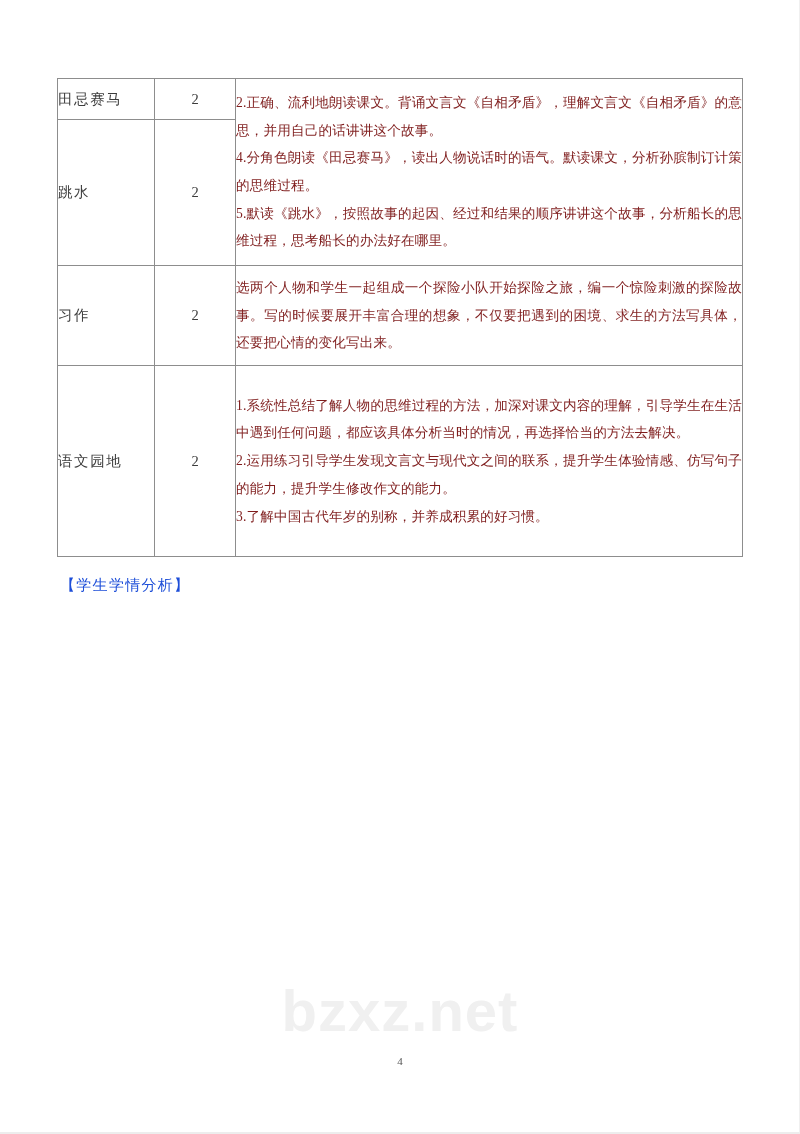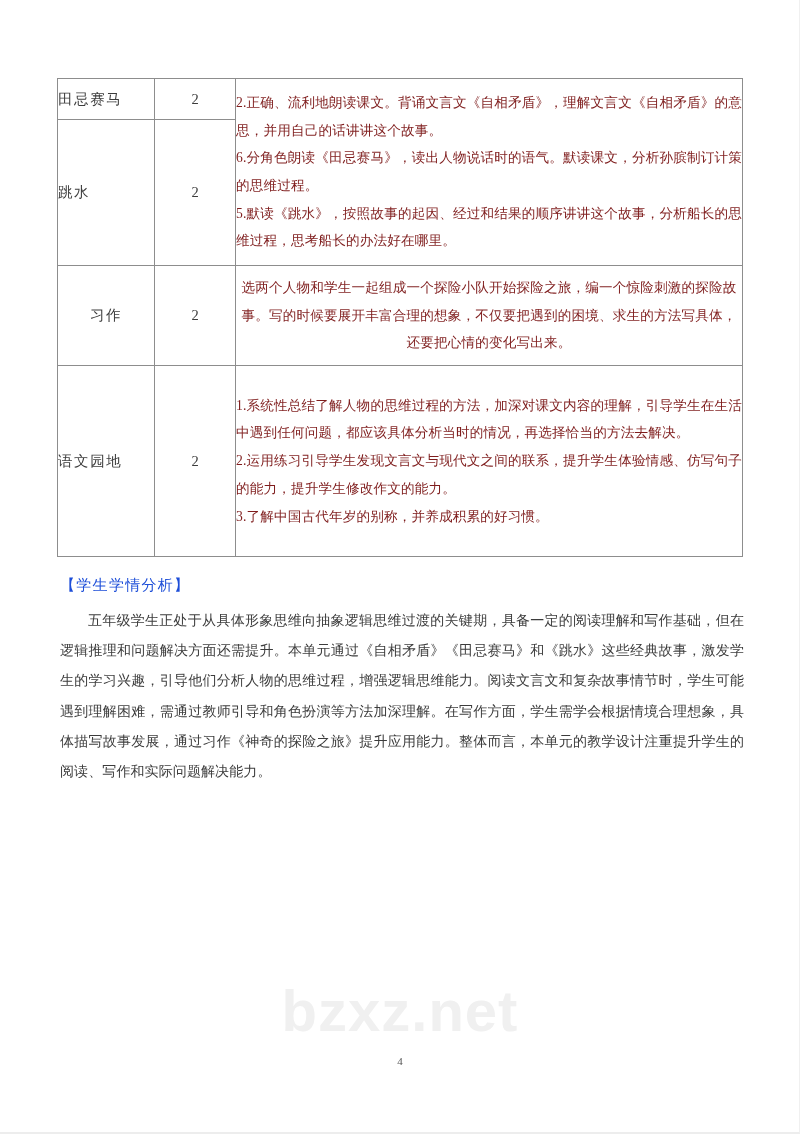--- a/index.html
+++ b/index.html
@@ -100,21 +100,21 @@
   td.col-detail p {
     margin: 0;
   }
   td.col-detail p.tight {
     margin: 0;
   }
 
   
   tr.row-tianji td { height: 40px; }
   tr.row-tiaoshui td { height: 145px; }
-  tr.row-xizuo td { height: 99px; text-align: center; }
+  tr.row-xizuo td { height: 99px; }
   tr.row-yuanwendi td { height: 190px; }
 
   tr.row-tiaoshui td.col-topic,
   tr.row-xizuo td.col-topic,
   tr.row-yuanwendi td.col-topic { vertical-align: middle; }
 
   
   #analysis-heading {
     position: absolute;
     left: 60px;
@@ -163,21 +163,21 @@
 <div id="content">
 
   <table id="plan-table">
     <tbody>
 
       <tr class="row-tianji">
         <td class="col-topic">田忌赛马</td>
         <td class="col-hours">2</td>
         <td class="col-detail" rowspan="2">
           <p class="tight">2.正确、流利地朗读课文。背诵文言文《自相矛盾》，理解文言文《自相矛盾》的意思，并用自己的话讲讲这个故事。</p>
-          <p class="tight">6.分角色朗读《田忌赛马》，读出人物说话时的语气。默读课文，分析孙膑制订计策的思维过程。</p>
+          <p class="tight">4.分角色朗读《田忌赛马》，读出人物说话时的语气。默读课文，分析孙膑制订计策的思维过程。</p>
           <p class="tight">5.默读《跳水》，按照故事的起因、经过和结果的顺序讲讲这个故事，分析船长的思维过程，思考船长的办法好在哪里。</p>
         </td>
       </tr>
 
       <tr class="row-tiaoshui">
         <td class="col-topic">跳水</td>
         <td class="col-hours">2</td>
       </tr>
 
       <tr class="row-xizuo">
@@ -196,17 +196,16 @@
           <p class="tight">2.运用练习引导学生发现文言文与现代文之间的联系，提升学生体验情感、仿写句子的能力，提升学生修改作文的能力。</p>
           <p class="tight">3.了解中国古代年岁的别称，并养成积累的好习惯。</p>
         </td>
       </tr>
 
     </tbody>
   </table>
 
   <div id="analysis-heading">【学生学情分析】</div>
 
-  <p id="analysis-paragraph">五年级学生正处于从具体形象思维向抽象逻辑思维过渡的关键期，具备一定的阅读理解和写作基础，但在逻辑推理和问题解决方面还需提升。本单元通过《自相矛盾》《田忌赛马》和《跳水》这些经典故事，激发学生的学习兴趣，引导他们分析人物的思维过程，增强逻辑思维能力。阅读文言文和复杂故事情节时，学生可能遇到理解困难，需通过教师引导和角色扮演等方法加深理解。在写作方面，学生需学会根据情境合理想象，具体描写故事发展，通过习作《神奇的探险之旅》提升应用能力。整体而言，本单元的教学设计注重提升学生的阅读、写作和实际问题解决能力。</p>
 
   <div id="page-number">4</div>
 
 </div>
 
 </body></html>

